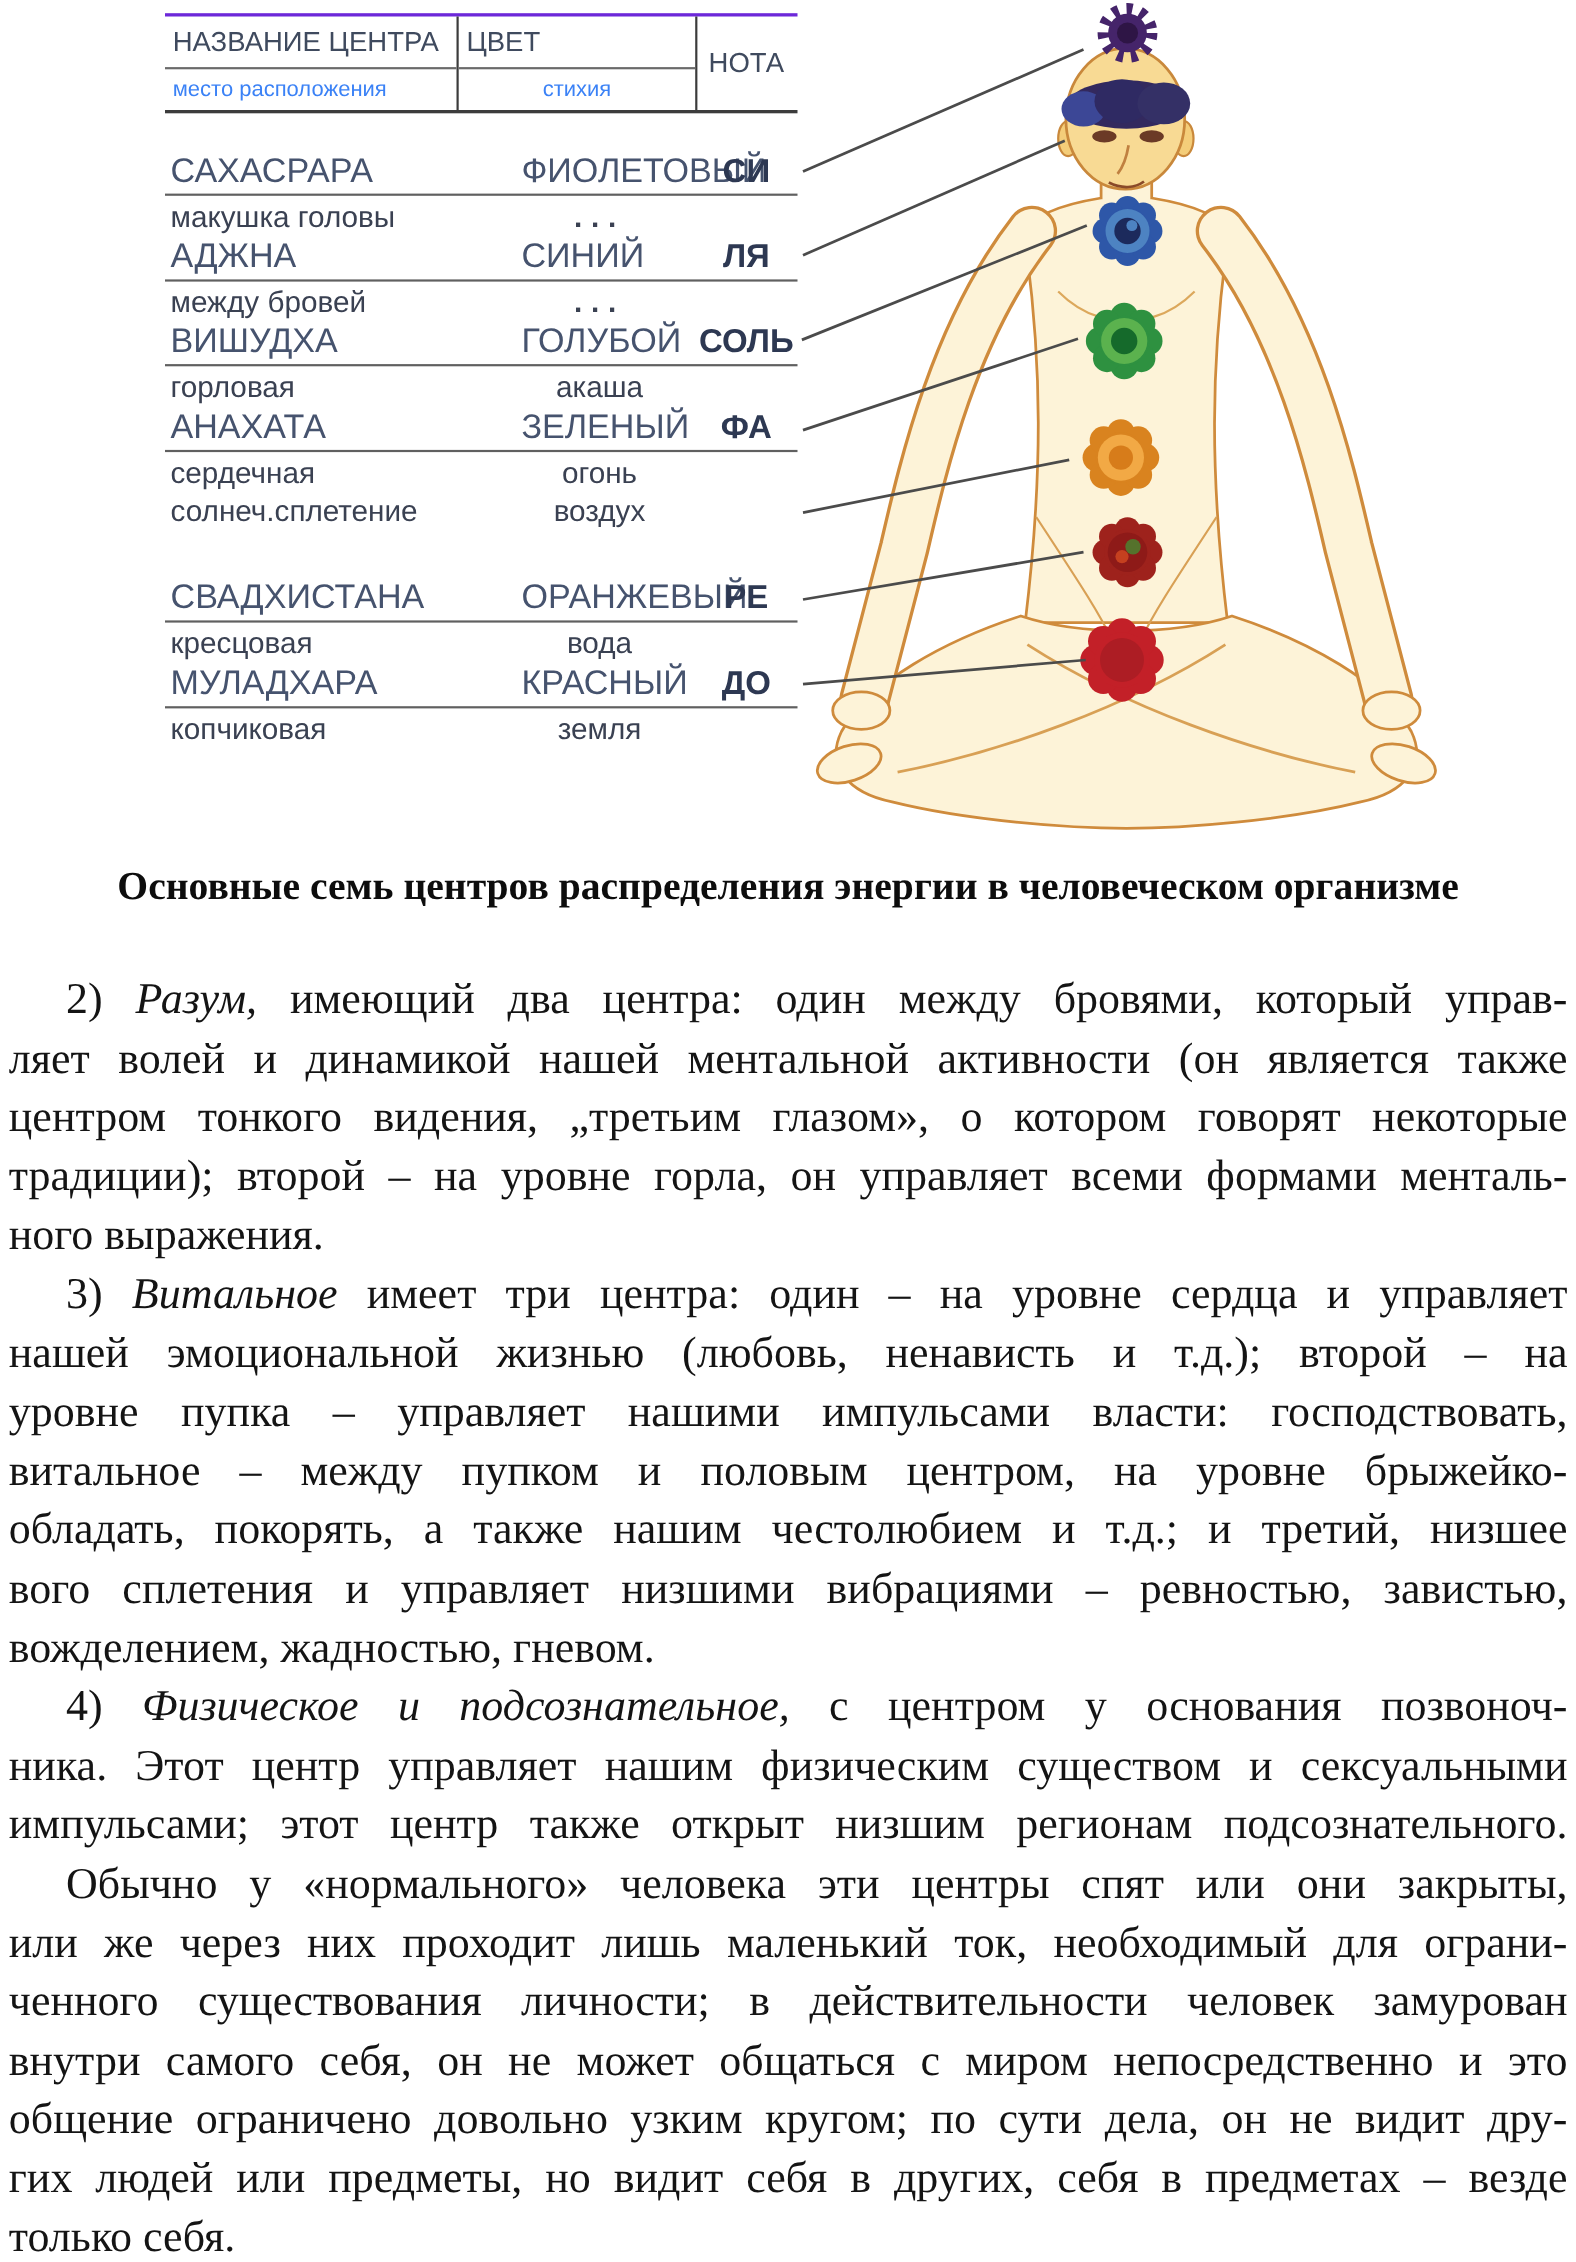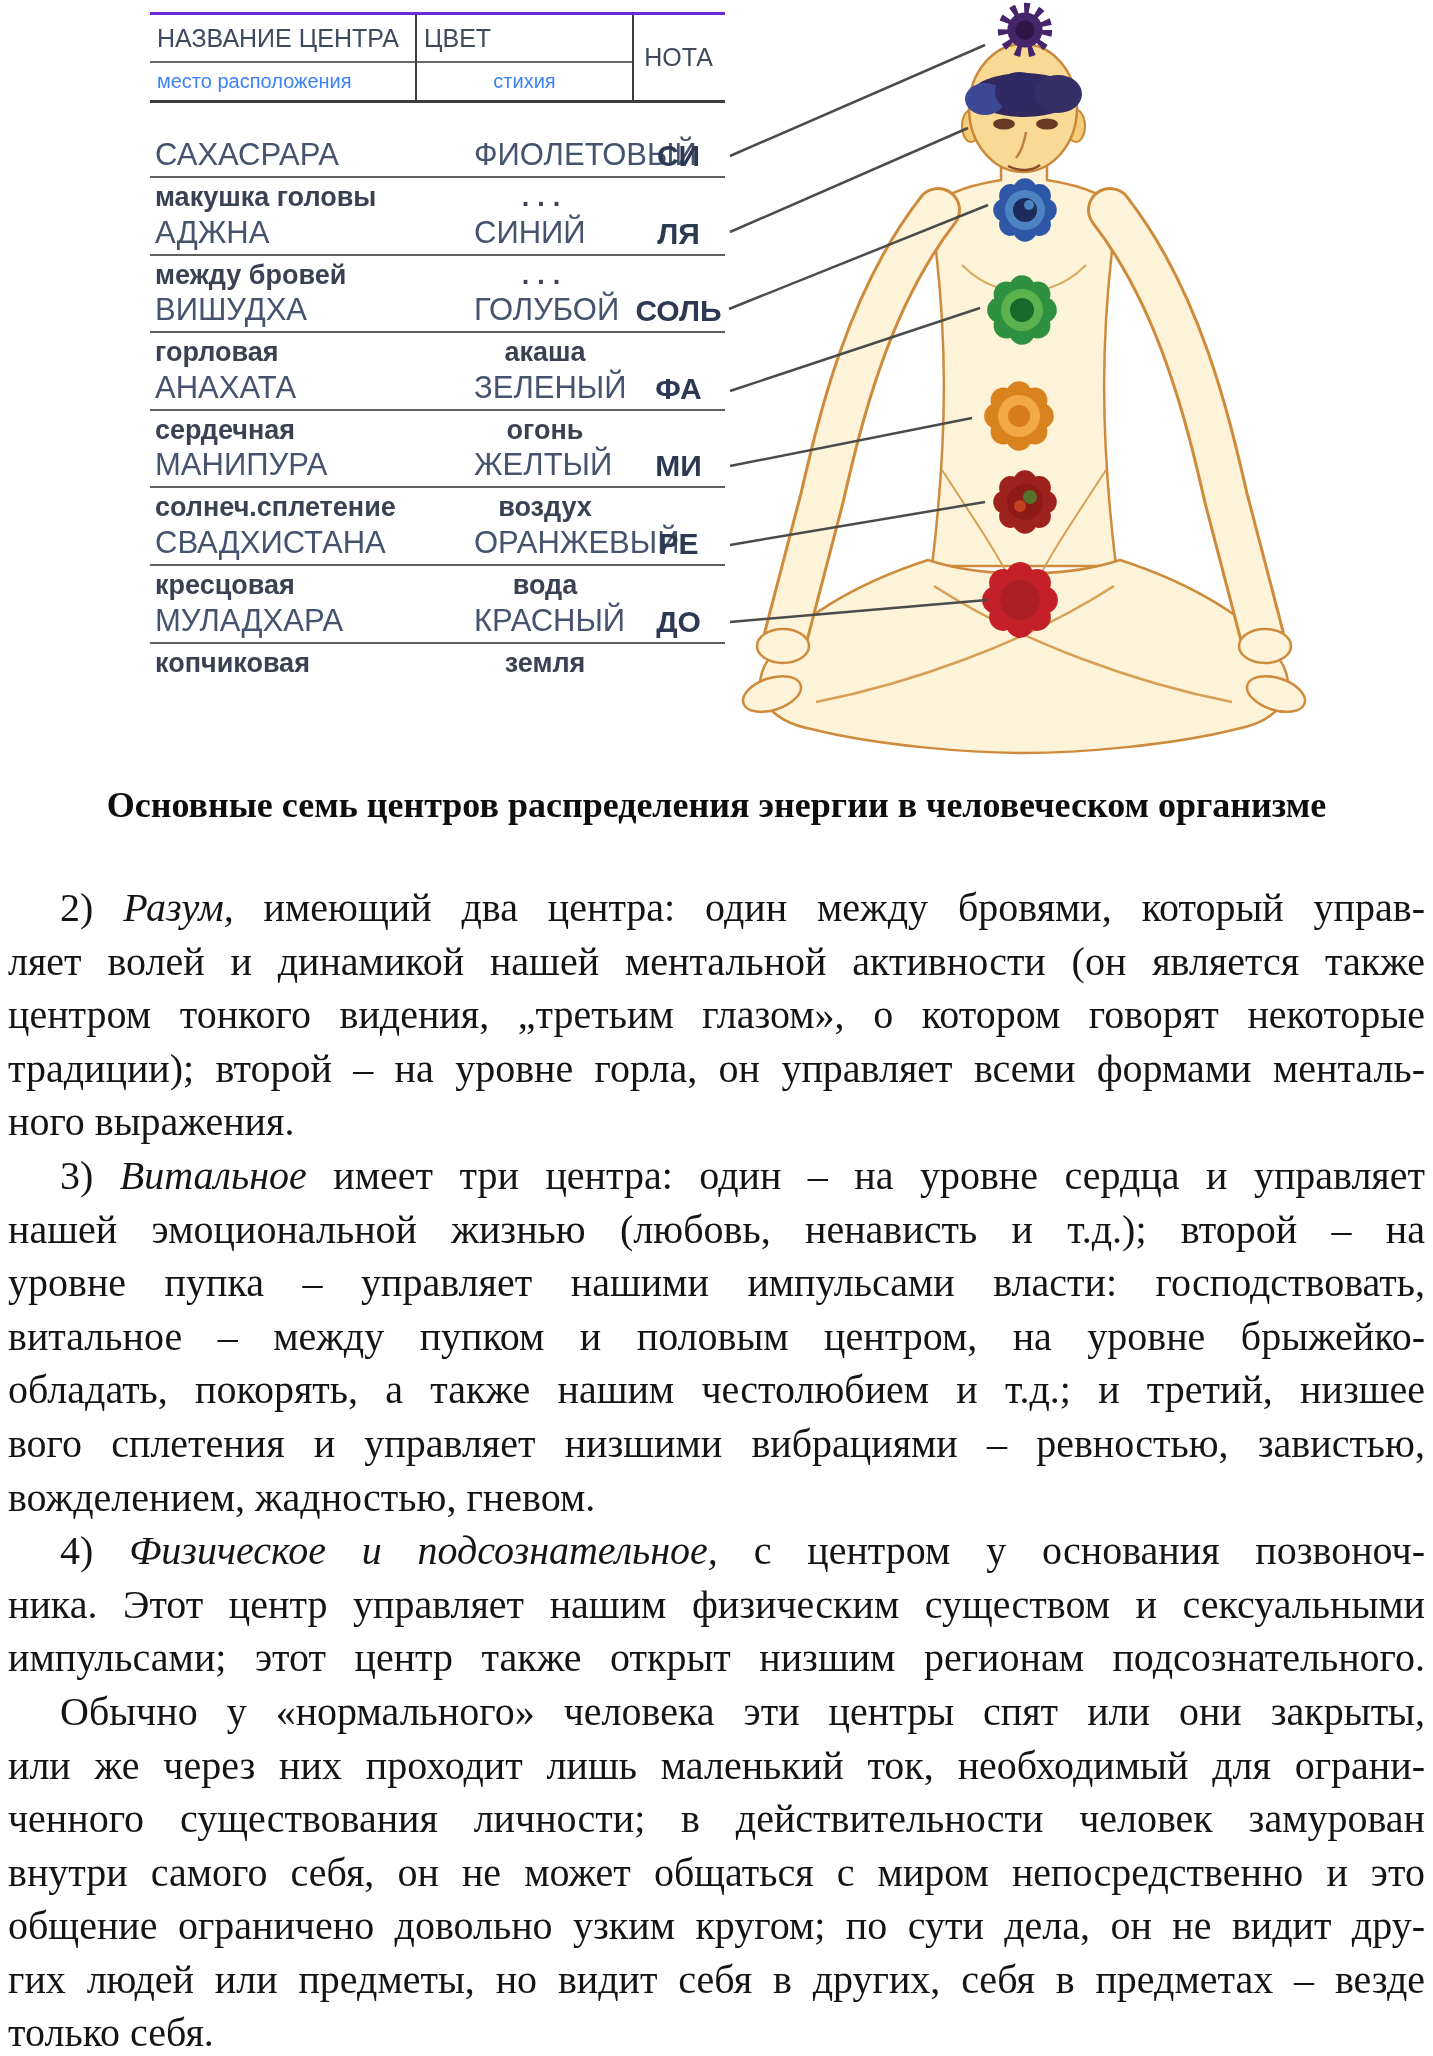--- a/index.html
+++ b/index.html
@@ -20,21 +20,21 @@
           font-size:20px;color:#3b82f6;}
   .th-bot.centered{justify-content:center;padding-left:0;}
   .trows{margin-top:33px;}
   .trow{height:77.6px;position:relative;}
   .tname-line{position:relative;height:40px;border-bottom:2px solid #606060;}
   .tname-line span{position:absolute;bottom:3px;white-space:nowrap;}
   .tname{left:5px;font-size:31px;color:#46536e;}
   .tcolor{left:280px;font-size:31px;color:#46536e;margin-left:44px;}
   .tnote{left:482px;width:93px;text-align:center;font-size:30px;font-weight:700;color:#2d3852;}
   .tloc-line{position:relative;height:32px;}
-  .tloc-line span{position:absolute;top:4px;white-space:nowrap;font-weight:bold;}
+  .tloc-line span{position:absolute;top:4px;white-space:nowrap;}
   .tloc{left:5px;font-size:27px;color:#3a4152;}
   .telem{left:300px;width:190px;text-align:center;font-size:27px;color:#3a4152;}
   .telem.dots{font-weight:700;letter-spacing:8px;}
   
   .figure-svg{position:absolute;left:0;top:0;width:1433px;height:775px;}
   
   .caption{position:absolute;left:0;top:780px;width:1433px;height:50px;line-height:50px;
            text-align:center;font-family:"Liberation Serif",serif;font-weight:700;
            font-size:36px;color:#0d0d0d;}
   
@@ -100,25 +100,20 @@
           <span class="tname">АНАХАТА</span>
           <span class="tcolor">ЗЕЛЕНЫЙ</span>
           <span class="tnote">ФА</span>
         </div>
         <div class="tloc-line">
           <span class="tloc">сердечная</span>
           <span class="telem">огонь</span>
         </div>
       </div>
       <div class="trow">
-        <div class="tname-line">
-          <span class="tname">МАНИПУРА</span>
-          <span class="tcolor">ЖЕЛТЫЙ</span>
-          <span class="tnote">МИ</span>
-        </div>
         <div class="tloc-line">
           <span class="tloc">солнеч.сплетение</span>
           <span class="telem">воздух</span>
         </div>
       </div>
       <div class="trow">
         <div class="tname-line">
           <span class="tname">СВАДХИСТАНА</span>
           <span class="tcolor">ОРАНЖЕВЫЙ</span>
           <span class="tnote">РЕ</span>

